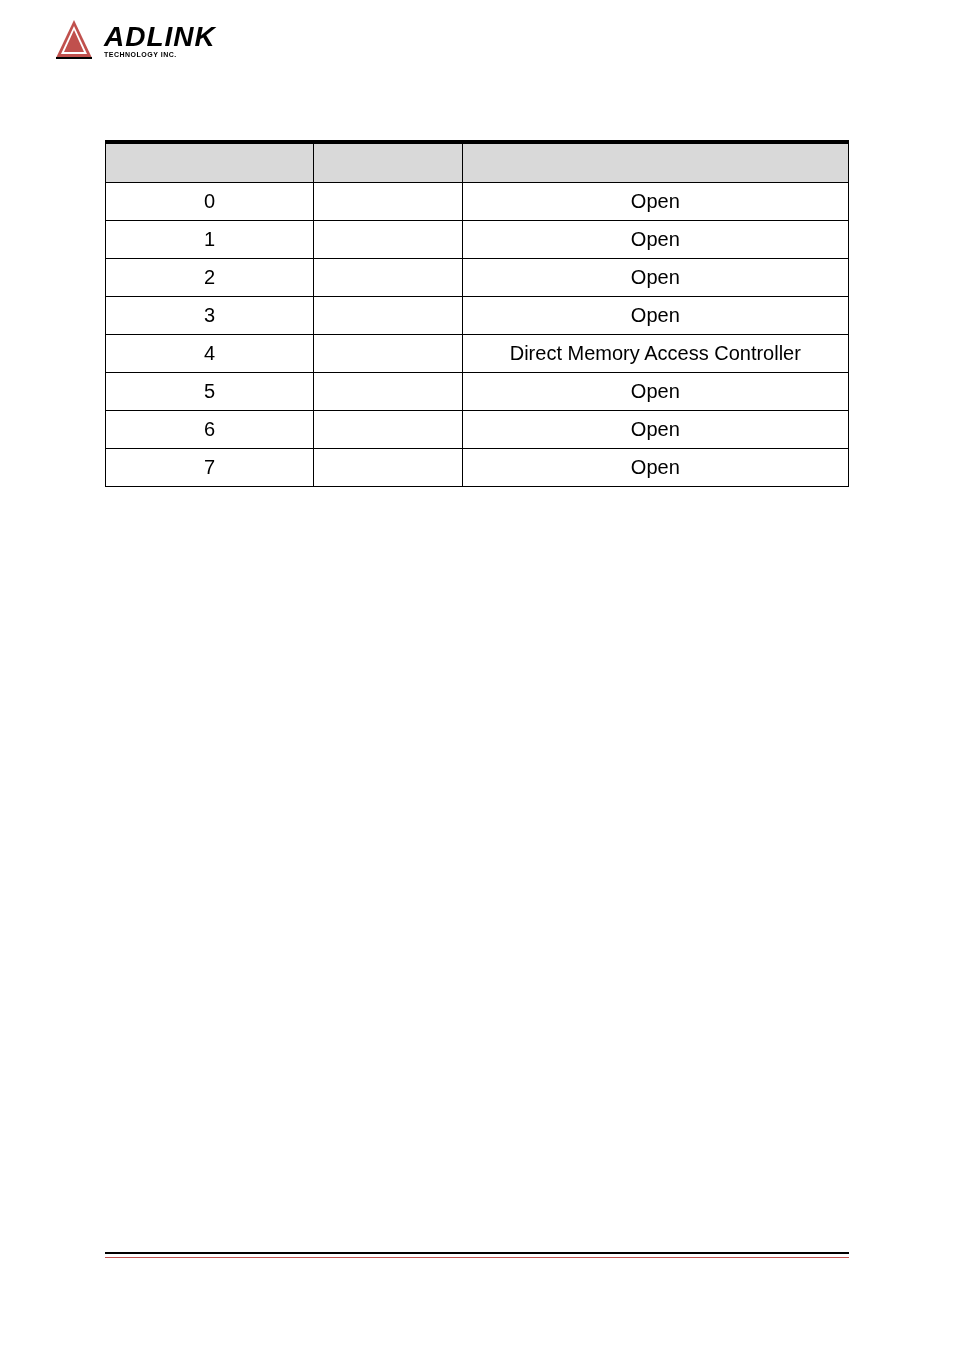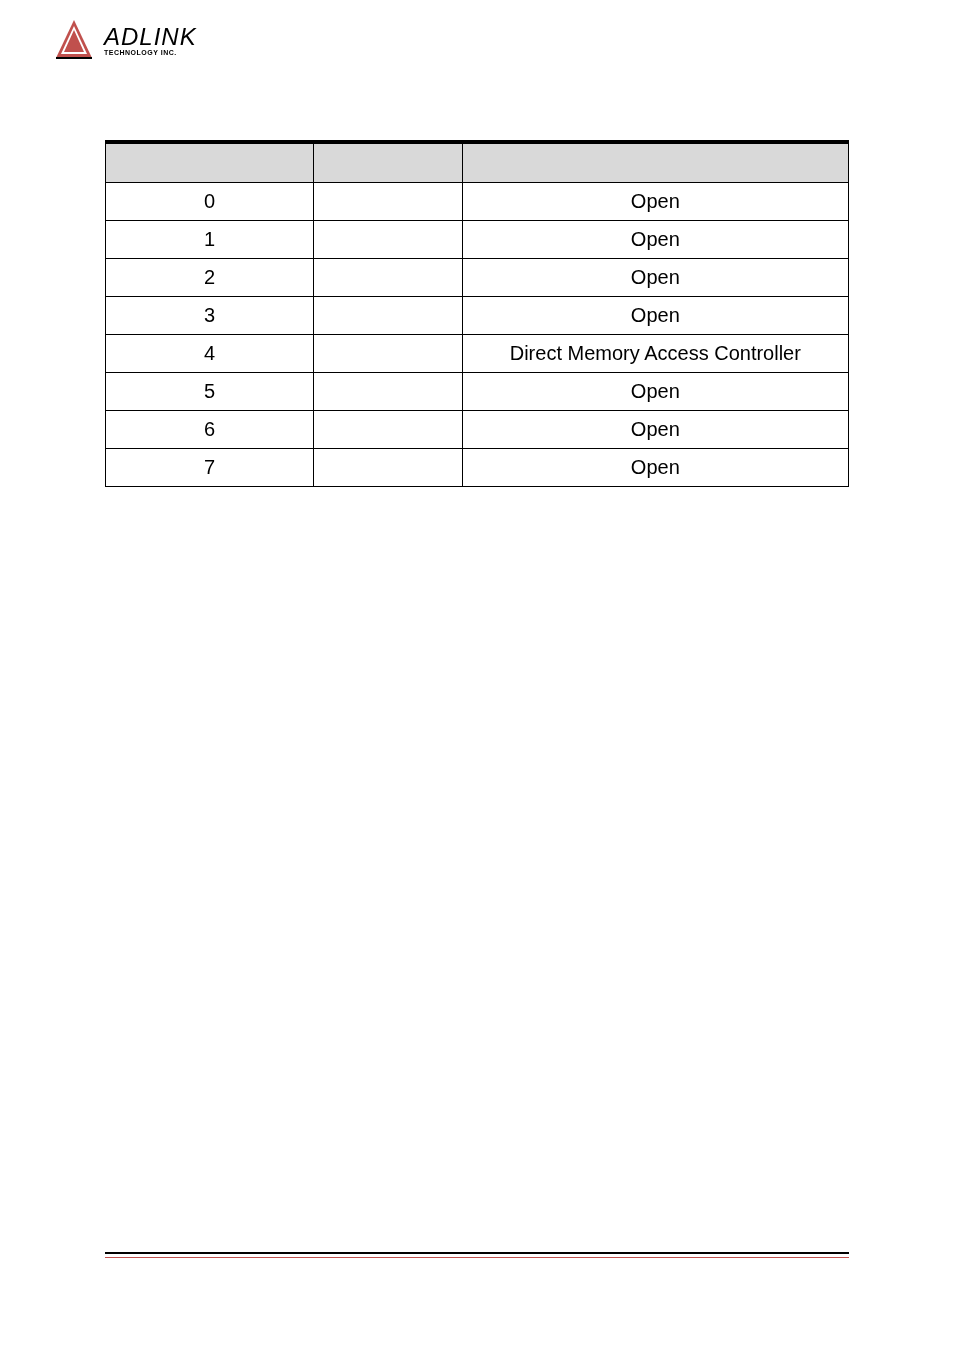--- a/index.html
+++ b/index.html
@@ -21,22 +21,22 @@
       width: 44px;
       height: 44px;
       position: relative;
     }
     .logo-triangle svg { display: block; }
     .logo-text {
       margin-left: 8px;
       line-height: 1;
     }
     .logo-text .main {
-      font-weight: 400;
-      font-size: 24px;
+      font-weight: 700;
+      font-size: 28px;
       letter-spacing: 1px;
       color: #000;
       font-style: italic;
       text-align: center;
     }
     .logo-text .sub {
       font-weight: 700;
       font-size: 7px;
       letter-spacing: 0.5px;
       color: #000;

